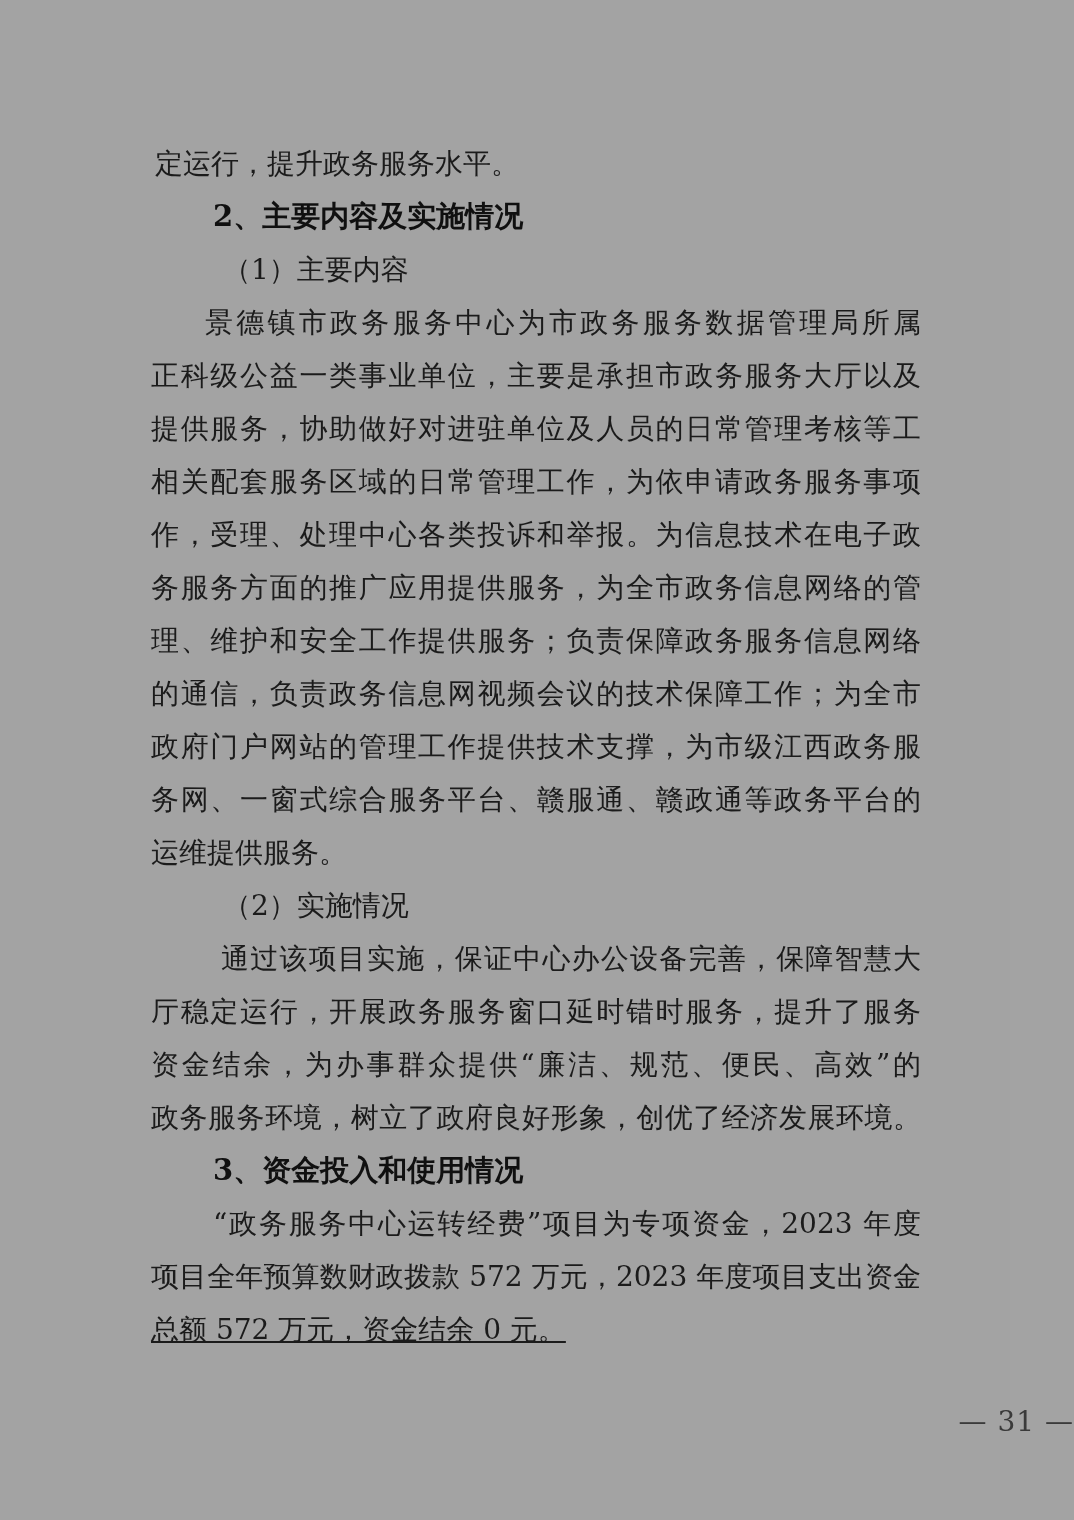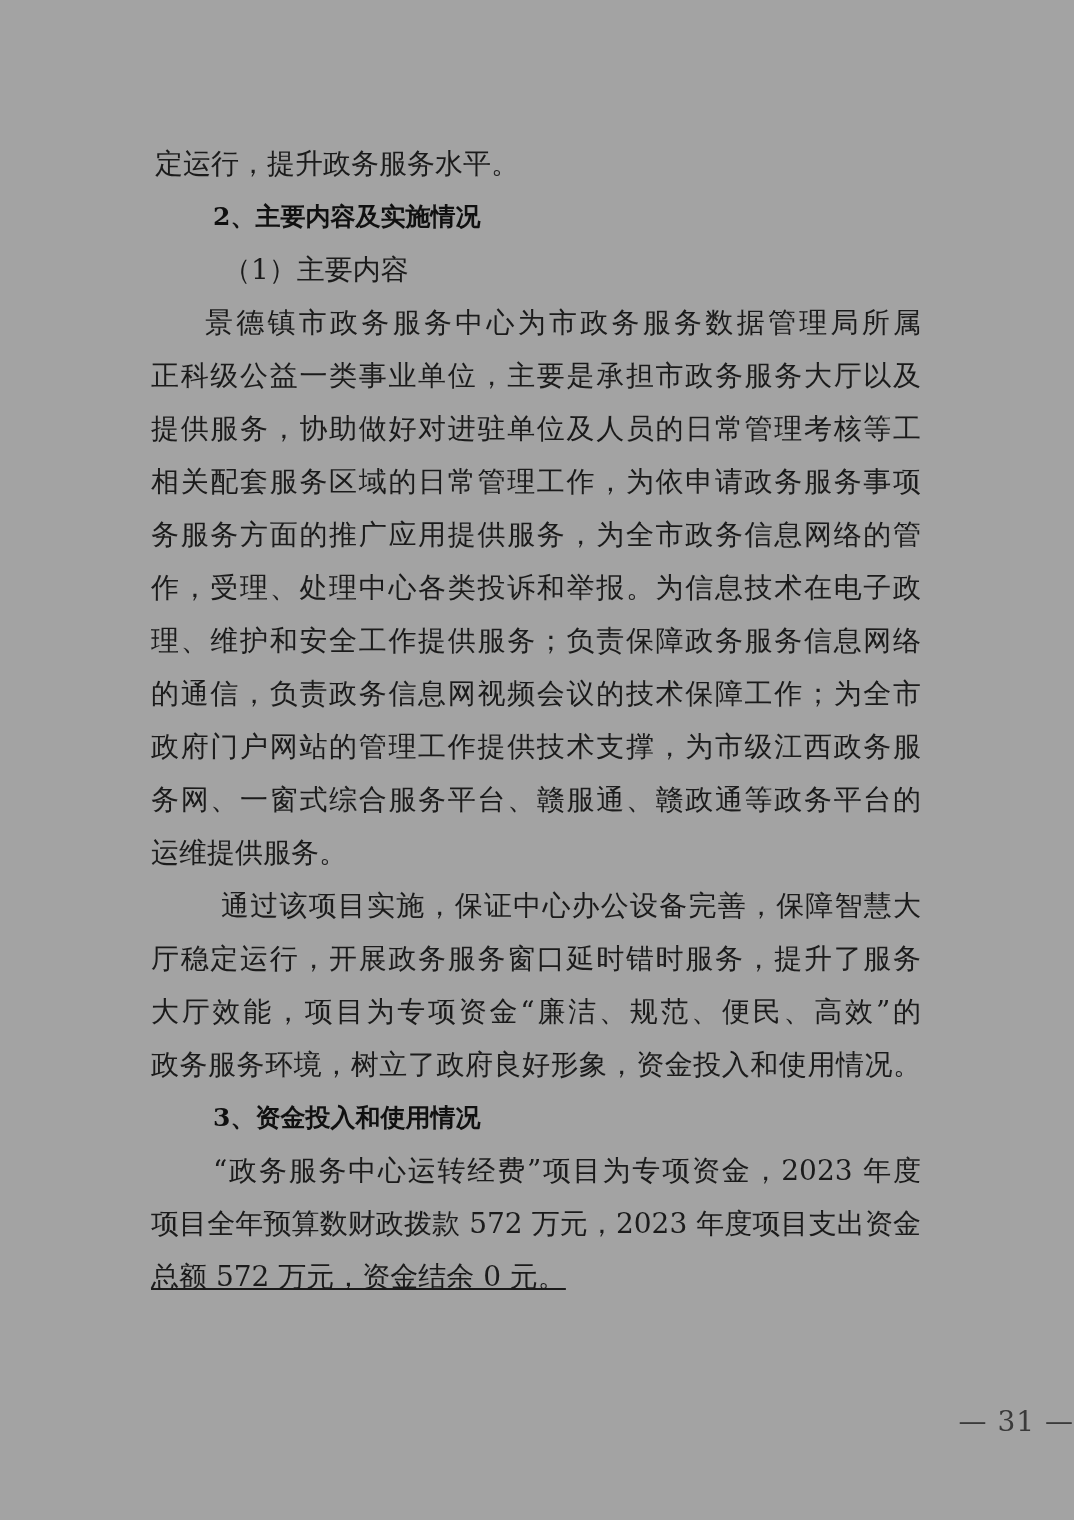--- a/index.html
+++ b/index.html
@@ -26,21 +26,21 @@
     line-height: 53px;
     white-space: pre-wrap;
     color: #1b1b1b;
   }
   .line.stretch {
     text-align: justify;
     text-align-last: justify;
   }
   .line.heading {
     font-weight: bold;
-    font-size: 25px;
+    font-size: 29px;
     color: #101010;
   }
   .footer {
     position: absolute;
     top: 1405px;
     left: 0;
     width: 100%;
     text-align: right;
     font-size: 28px;
     line-height: 34px;
@@ -53,31 +53,32 @@
 
 <div class="page">
   <div class="content">
       <div class="line body" style="padding-left: 4px;">定运行，提升政务服务水平。</div>
       <div class="line heading" style="padding-left: 62px;">2、主要内容及实施情况</div>
       <div class="line body" style="padding-left: 72px;">（1）主要内容</div>
       <div class="line body stretch" style="padding-left: 54px;">景德镇市政务服务中心为市政务服务数据管理局所属</div>
       <div class="line body stretch" style="padding-left: 0px;">正科级公益一类事业单位，主要是承担市政务服务大厅以及</div>
       <div class="line body stretch" style="padding-left: 0px;">提供服务，协助做好对进驻单位及人员的日常管理考核等工</div>
       <div class="line body stretch" style="padding-left: 0px;">相关配套服务区域的日常管理工作，为依申请政务服务事项</div>
+      <div class="line body stretch" style="padding-left: 0px;">作，受理、处理中心各类投诉和举报。为信息技术在电子政</div>
       <div class="line body stretch" style="padding-left: 0px;">务服务方面的推广应用提供服务，为全市政务信息网络的管</div>
-      <div class="line body stretch" style="padding-left: 0px;">作，受理、处理中心各类投诉和举报。为信息技术在电子政</div>
       <div class="line body stretch" style="padding-left: 0px;">理、维护和安全工作提供服务；负责保障政务服务信息网络</div>
       <div class="line body stretch" style="padding-left: 0px;">的通信，负责政务信息网视频会议的技术保障工作；为全市</div>
       <div class="line body stretch" style="padding-left: 0px;">政府门户网站的管理工作提供技术支撑，为市级江西政务服</div>
       <div class="line body stretch" style="padding-left: 0px;">务网、一窗式综合服务平台、赣服通、赣政通等政务平台的</div>
       <div class="line body" style="padding-left: 0px;">运维提供服务。</div>
+      <div class="line body" style="padding-left: 72px;">（2）实施情况</div>
       <div class="line body stretch" style="padding-left: 70px;">通过该项目实施，保证中心办公设备完善，保障智慧大</div>
       <div class="line body stretch" style="padding-left: 0px;">厅稳定运行，开展政务服务窗口延时错时服务，提升了服务</div>
-      <div class="line body stretch" style="padding-left: 0px;">大厅效能，项目为专项资金“廉洁、规范、便民、高效”的</div>
-      <div class="line body stretch" style="padding-left: 0px;">政务服务环境，树立了政府良好形象，资金投入和使用情况。</div>
+      <div class="line body stretch" style="padding-left: 0px;">资金结余，为办事群众提供“廉洁、规范、便民、高效”的</div>
+      <div class="line body stretch" style="padding-left: 0px;">政务服务环境，树立了政府良好形象，创优了经济发展环境。</div>
       <div class="line heading" style="padding-left: 62px;">3、资金投入和使用情况</div>
       <div class="line body stretch" style="padding-left: 62px;">“政务服务中心运转经费”项目为专项资金，2023 年度</div>
       <div class="line body stretch" style="padding-left: 0px;">项目全年预算数财政拨款 572 万元，2023 年度项目支出资金</div>
       <div class="line body" style="padding-left: 0px; text-decoration: underline;">总额 572 万元，资金结余 0 元。</div>
     </div>
   <div class="footer">
     <span>— 31 —</span>
   </div>
 </div>
 

